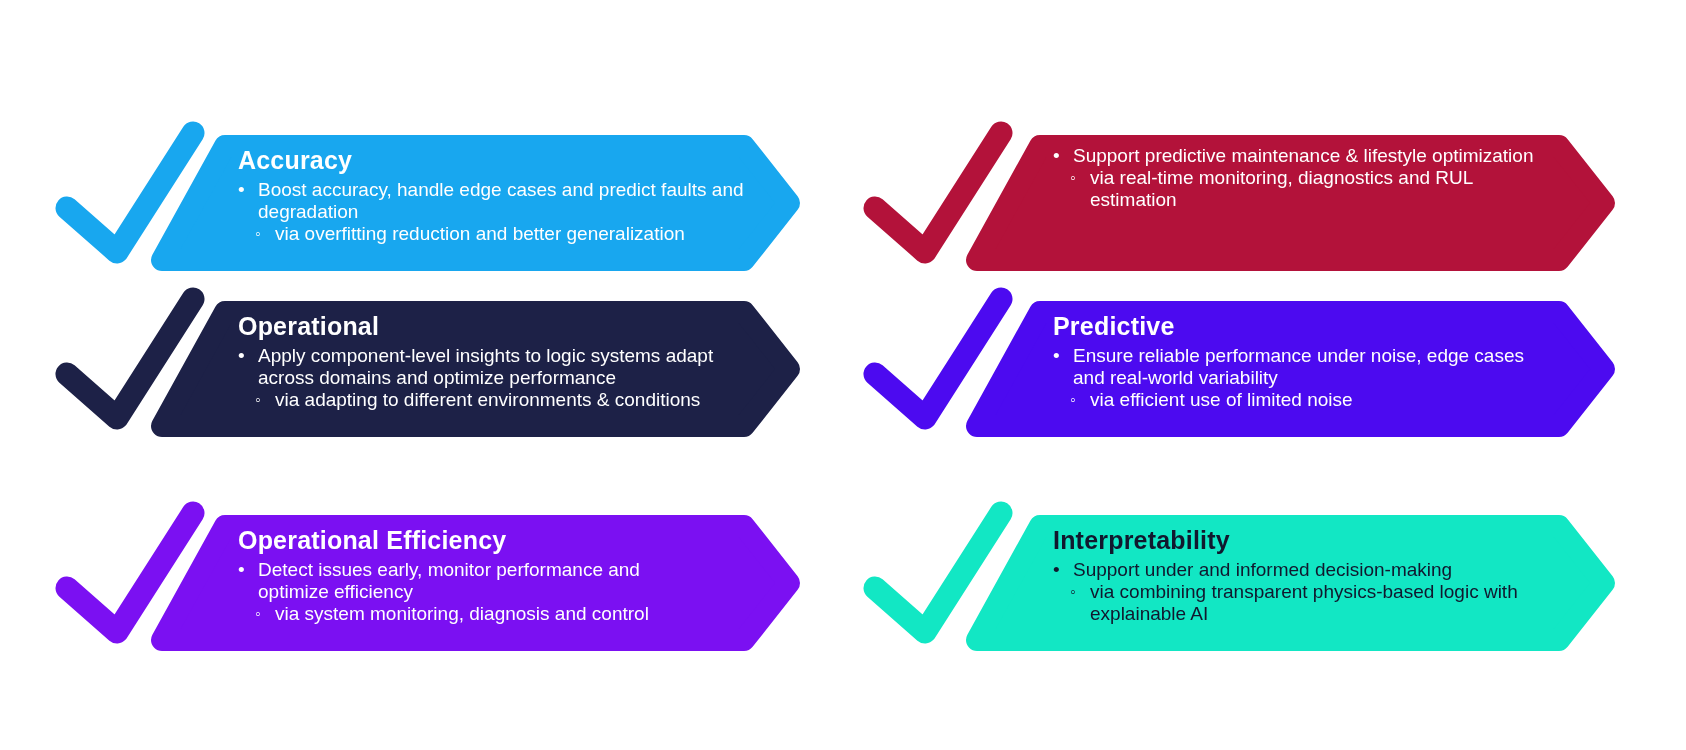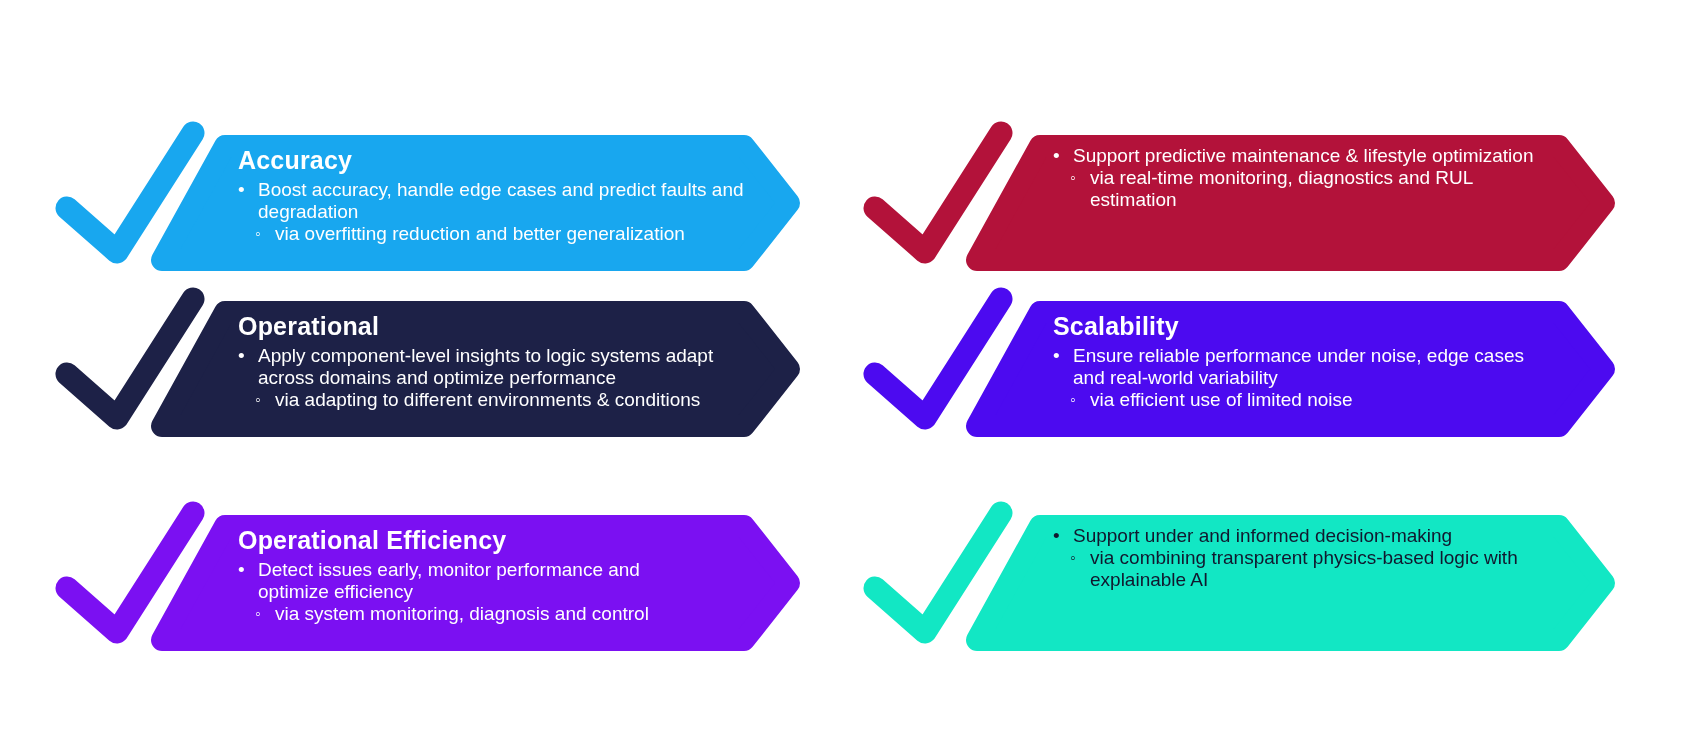--- a/index.html
+++ b/index.html
@@ -169,40 +169,41 @@
   </div>
 
   <div class="item item-4 col-right row-1" style="--c: #4C0AF0; --t: #FFFFFF;">
     <svg class="check" viewBox="0 0 155 145">
         <polyline points="14,84 64,128 140,9"></polyline>
       </svg>
     <svg class="banner-shape" viewBox="0 0 663 136">
         <polygon points="82,11 601,11 646,68 601,125 19,125"></polygon>
       </svg>
     <div class="content">
-      <div class="title">Scalability</div>
+      <div class="title">Predictive</div>
       <div class="bullet">
           <span class="marker">•</span>
           <span class="btext">Ensure reliable performance under noise, edge cases and real-world variability</span>
         </div>
       <div class="sub">
           <span class="marker">◦</span>
           <span class="btext">via efficient use of limited noise</span>
         </div>
     </div>
   </div>
 
   <div class="item item-5 col-right row-2" style="--c: #12E7C4; --t: #11182E;">
     <svg class="check" viewBox="0 0 155 145">
         <polyline points="14,84 64,128 140,9"></polyline>
       </svg>
     <svg class="banner-shape" viewBox="0 0 663 136">
         <polygon points="82,11 601,11 646,68 601,125 19,125"></polygon>
       </svg>
     <div class="content">
+      <div class="title">Interpretability</div>
       <div class="bullet">
           <span class="marker">•</span>
           <span class="btext">Support under and informed decision-making</span>
         </div>
       <div class="sub">
           <span class="marker">◦</span>
           <span class="btext">via combining transparent physics-based logic with explainable AI</span>
         </div>
     </div>
   </div>

